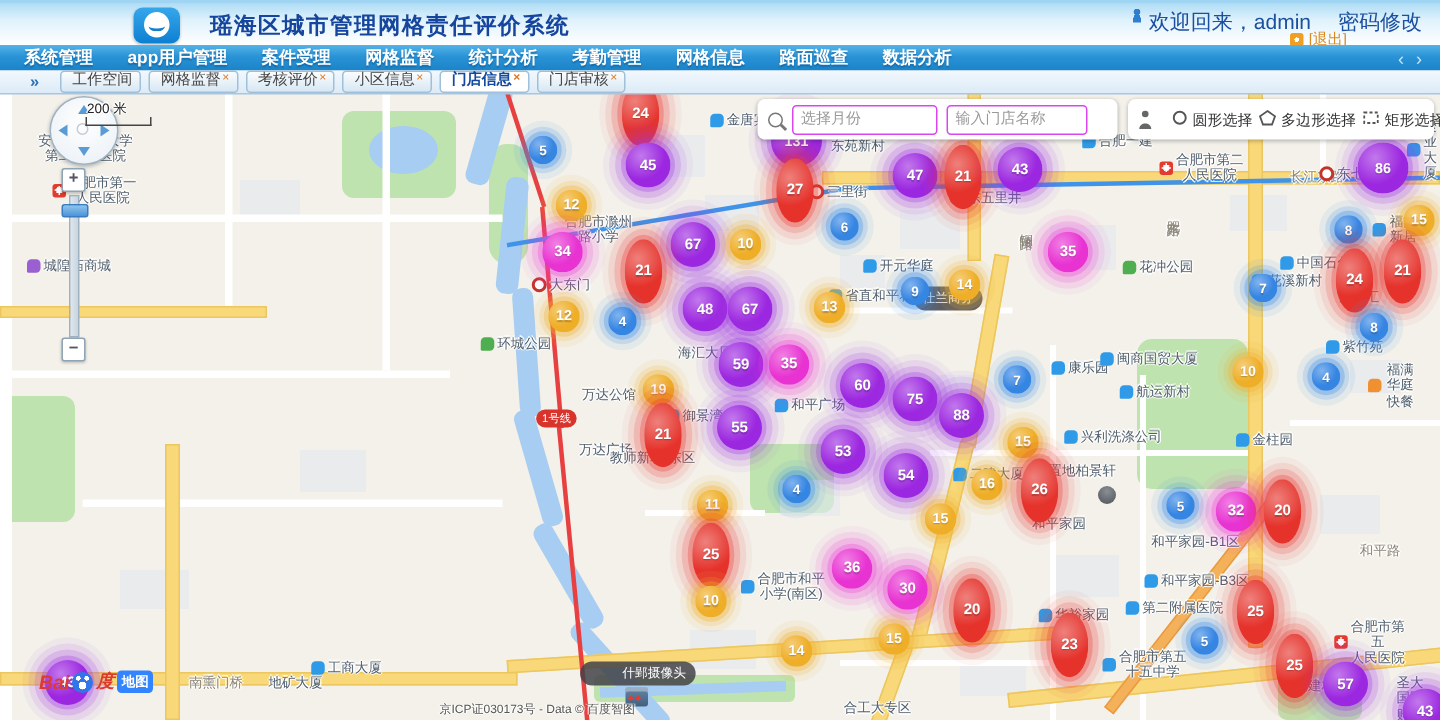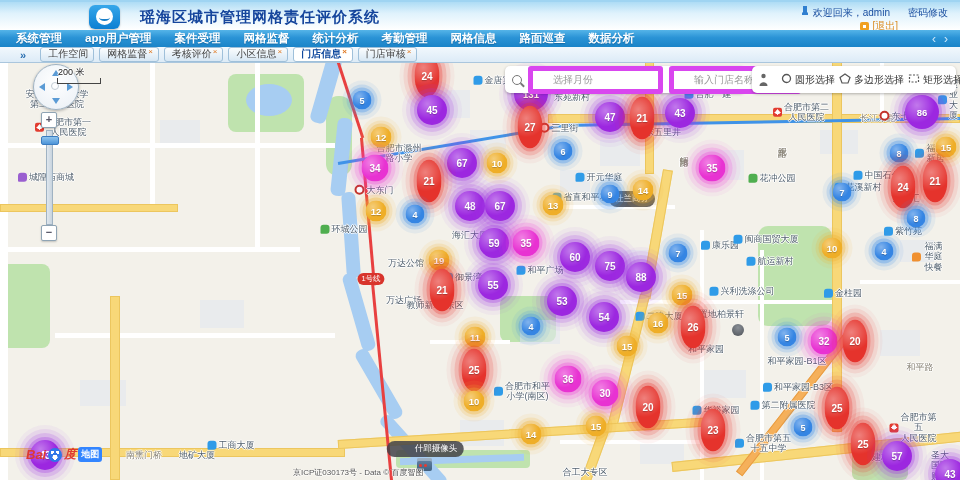--- a/index.html
+++ b/index.html
@@ -3,21 +3,21 @@
 <meta charset="utf-8">
 <style>
   html,body{margin:0;padding:0;background:#dde4ea;}
   #app{position:relative;width:960px;height:480px;overflow:hidden;font-family:"Liberation Sans",sans-serif;background:#f3f1ea;}
   
   #hdr{position:absolute;left:0;top:0;width:960px;height:30px;background:linear-gradient(180deg,#aedcf5 0%,#dff2fc 40%,#ffffff 100%);z-index:80;border-top:2px solid #9fd4f2;box-sizing:border-box;}
   #logo{position:absolute;left:89px;top:3px;width:31px;height:24px;border-radius:6px;background:linear-gradient(180deg,#36a7ea,#0d7fd2);box-shadow:0 1px 2px rgba(0,0,0,.25);}
   #logo .inner{position:absolute;left:7px;top:3px;width:17px;height:17px;border-radius:50%;background:#fff;}
   #logo .wave{position:absolute;left:10px;top:9px;width:11px;height:5px;border-bottom:2px solid #1a7fc8;border-radius:50%;}
   #title{position:absolute;left:140px;top:6px;font-size:15px;font-weight:bold;color:#15459c;letter-spacing:1px;}
-  #welcome-row{position:absolute;right:12px;top:4px;font-size:10px;color:#1b4fa0;display:flex;align-items:flex-start;gap:4px;}
+  #welcome-row{position:absolute;right:12px;top:4px;font-size:14px;color:#1b4fa0;display:flex;align-items:flex-start;gap:4px;}
   .usr-ico{display:inline-block;width:8px;height:9px;background:radial-gradient(circle at 50% 22%,#2f7fd0 0 2.2px,rgba(0,0,0,0) 2.4px),radial-gradient(ellipse at 50% 95%,#2f7fd0 0 45%,rgba(0,0,0,0) 50%);}
   #pwd{margin-left:14px;cursor:pointer;}
   #logout-row{position:absolute;right:62px;top:17px;font-size:10px;color:#d98a1f;display:flex;align-items:center;gap:3px;}
   .out-ico{display:inline-block;width:9px;height:9px;border-radius:2px;background:radial-gradient(circle at 50% 50%,#fff 0 1.5px,#f0a020 1.6px);}
   
   #menu{position:absolute;left:0;top:30px;width:960px;height:17px;background:linear-gradient(180deg,#55b4e8 0%,#2a93d6 45%,#1b84c8 100%);z-index:80;display:flex;align-items:center;padding-left:16px;box-sizing:border-box;}
   .mitem{color:#fff;font-size:11.5px;font-weight:bold;margin-right:23px;cursor:pointer;white-space:nowrap;text-shadow:0 1px 1px rgba(0,60,110,.4);}
   #menu-arrows{position:absolute;right:12px;top:0;height:17px;display:flex;align-items:center;gap:8px;color:#cfe9fa;font-size:12px;}
   
   #tabbar{position:absolute;left:0;top:47px;width:960px;height:15px;background:linear-gradient(180deg,#f2f8fd,#dcebf7);border-bottom:1px solid #aac6dd;z-index:80;display:flex;align-items:center;}
@@ -55,21 +55,21 @@
   .mk.purple{width:30px;height:30px;box-shadow:0 0 0 3px rgba(162,56,230,.30),0 0 0 7px rgba(162,56,230,.18),0 0 0 11px rgba(162,56,230,.10),0 0 0 15px rgba(162,56,230,.05);}
   .mk.magenta{width:27px;height:27px;box-shadow:0 0 0 3px rgba(238,62,214,.30),0 0 0 7px rgba(238,62,214,.18),0 0 0 11px rgba(238,62,214,.10),0 0 0 15px rgba(238,62,214,.05);}
   .mk.red{width:25px;height:43px;box-shadow:0 0 0 3px rgba(233,58,52,.30),0 0 0 7px rgba(233,58,52,.18),0 0 0 11px rgba(233,58,52,.10),0 0 0 15px rgba(233,58,52,.05);}
   .mk.yellow{width:21px;height:21px;font-size:9.5px;box-shadow:0 0 0 3px rgba(240,178,50,.32),0 0 0 6px rgba(240,178,50,.18),0 0 0 10px rgba(240,178,50,.09);}
   .mk.blue{width:19px;height:19px;font-size:9px;box-shadow:0 0 0 3px rgba(63,142,232,.32),0 0 0 6px rgba(63,142,232,.18),0 0 0 10px rgba(63,142,232,.09);}
   .mk.big{width:34px;height:34px;font-size:9.5px;}
   
   #searchpill{position:absolute;left:505px;top:66px;width:240px;height:27px;background:#fff;border-radius:5px;box-shadow:0 1px 3px rgba(0,0,0,.28);z-index:40;display:flex;align-items:center;gap:6px;padding:0 7px;box-sizing:border-box;}
   .mag{flex:none;width:8px;height:8px;border:1.5px solid #777;border-radius:50%;position:relative;}
   .mag::after{content:"";position:absolute;width:5px;height:1.5px;background:#777;transform:rotate(45deg);right:-4px;bottom:-2px;}
-  #searchpill input{height:18px;border:5px solid #d946ef;border-radius:3px;font-size:10px;padding:0 20px;color:#333;font-family:"Liberation Sans",sans-serif;outline:none;}
+  #searchpill input{height:18px;border:1px solid #d946ef;border-radius:3px;font-size:10px;padding:0 5px;color:#333;font-family:"Liberation Sans",sans-serif;outline:none;}
   #searchpill input::placeholder{color:#9a9a9a;}
   #month-input{width:85px;}
   #store-input{width:82px;}
   #selpanel{position:absolute;left:752px;top:66px;width:204px;height:27px;background:#fff;border-radius:5px;box-shadow:0 1px 3px rgba(0,0,0,.28);z-index:40;display:flex;align-items:center;font-size:10px;color:#333;padding:0 6px;box-sizing:border-box;gap:4px;}
   .selbtn{display:flex;align-items:flex-start;gap:3px;cursor:pointer;white-space:nowrap;}
   #pegman{margin-right:8px;cursor:pointer;display:flex;align-items:center;}
   
   #pan{position:absolute;left:33px;top:64px;width:44px;height:44px;border-radius:50%;background:radial-gradient(circle at 50% 38%,#ffffff,#e9eff5);border:1px solid #9fb2c2;box-shadow:0 1px 3px rgba(0,0,0,.3);z-index:40;cursor:pointer;}
   #pan .c{position:absolute;left:17px;top:17px;width:8px;height:8px;border-radius:50%;border:1px solid #c3ccd4;box-sizing:border-box;}
   .arr{position:absolute;width:0;height:0;}
@@ -177,21 +177,21 @@
   <div class="poi" style="left: 57px; top: 99px;"><span class="t">安徽中医药大学
 第二附属医院</span></div>
       <div class="poi" style="left: 63px; top: 127px;"><span class="pic ic-cross">+</span><span class="t">合肥市第一
 人民医院</span></div>
       <div class="poi" style="left: 46px; top: 177px;"><span class="pic ic-purple"></span><span class="t">城隍庙商城</span></div>
       <div class="poi" style="left: 497px; top: 80px;"><span class="pic ic-bubble"></span><span class="t">金唐宾馆</span></div>
       <div class="poi" style="left: 572px; top: 97px;"><span class="t">东苑新村</span></div>
       <div class="poi" style="left: 559px; top: 128px;"><span class="pic ic-metro"></span><span class="t">三里街</span></div>
       <div class="poi" style="left: 585px; top: 197px;"><span class="pic ic-bubble"></span><span class="t">省直和平花园</span></div>
       <div class="poi" style="left: 599px; top: 177px;"><span class="pic ic-bubble"></span><span class="t">开元华庭</span></div>
-      <div class="poi" style="left: 708px; top: 94px;"><span class="pic ic-bubble"></span><span class="t">合肥一建</span></div>
+      <div class="poi" style="left: 745px; top: 94px;"><span class="pic ic-bubble"></span><span class="t">合肥一建</span></div>
       <div class="poi road" style="left: 878px; top: 118px;"><span class="t">长江东路</span></div>
       <div class="poi road vert" style="left: 782px; top: 141px;"><span class="t">肥东路</span></div>
       <div class="poi road vert" style="left: 684px; top: 150px;"><span class="t">铜陵路</span></div>
       <div class="poi" style="left: 772px; top: 178px;"><span class="pic ic-green"></span><span class="t">花冲公园</span></div>
       <div class="poi" style="left: 657px; top: 132px;"><span class="pic ic-metro"></span><span class="t">东五里井</span></div>
       <div class="poi" style="left: 720px; top: 245px;"><span class="pic ic-bubble"></span><span class="t">康乐园</span></div>
       <div class="poi" style="left: 766px; top: 239px;"><span class="pic ic-bubble"></span><span class="t">闽商国贸大厦</span></div>
       <div class="poi" style="left: 770px; top: 261px;"><span class="pic ic-bubble"></span><span class="t">航运新村</span></div>
       <div class="poi" style="left: 742px; top: 291px;"><span class="pic ic-bubble"></span><span class="t">兴利洗涤公司</span></div>
       <div class="poi" style="left: 716px; top: 314px;"><span class="pic ic-bubble"></span><span class="t">置地柏景轩</span></div>

